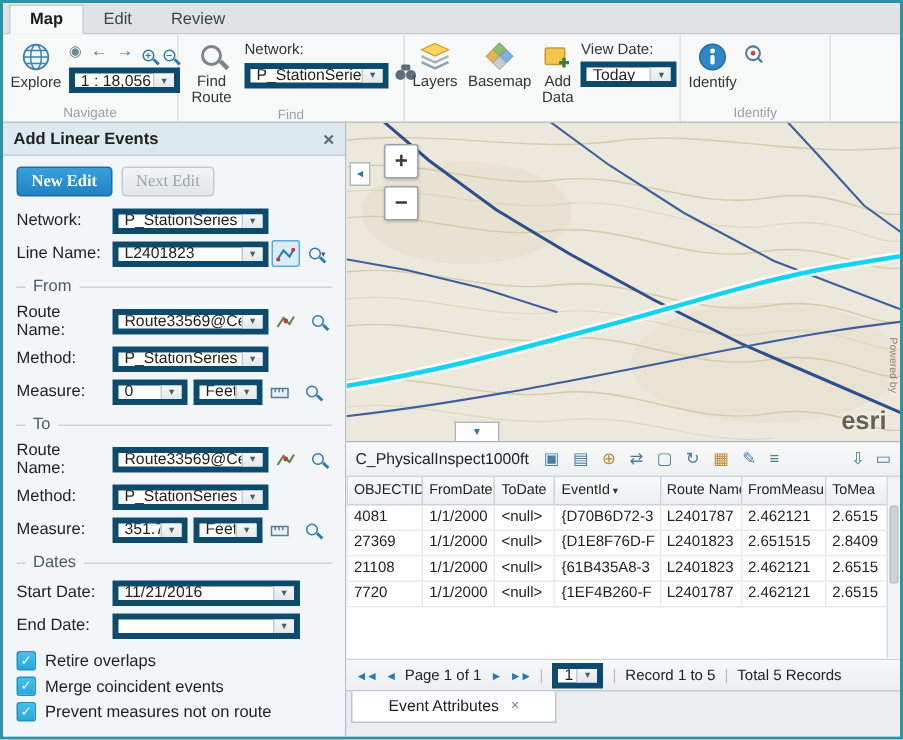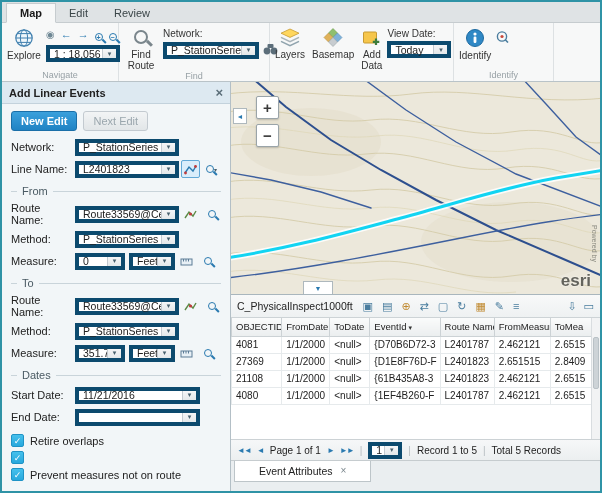--- a/index.html
+++ b/index.html
@@ -54,21 +54,21 @@
 
   
   .main{flex:1;display:flex;min-height:0;}
 
   
   .lpanel{width:229px;flex:0 0 auto;background:#f2f6f8;border-right:1px solid #b3bfc6;display:flex;flex-direction:column;}
   .lp-header{height:22px;background:#dde9f1;border-bottom:1px solid #c3d2dc;display:flex;align-items:center;padding:0 7px;font-size:11px;font-weight:bold;color:#222;flex:0 0 auto;}
   .lp-close{margin-left:auto;color:#5a6d78;font-size:13px;line-height:1;}
   .lp-body{flex:1;display:flex;flex-direction:column;padding:7px 9px 6px;overflow:hidden;}
   .btnrow{display:flex;gap:6px;margin-bottom:7px;flex:0 0 auto;}
-  .btn{font-size:11px;padding:3px 9px;border-radius:3px;border:1px solid #1a6fa8;background:linear-gradient(#3aa0dc,#1f83c4);color:#fff;font-weight:bold;}
+  .btn{font-size:11px;padding:3px 9px;border-radius:3px;border:1px solid #1a6fa8;background:linear-gradient(#3aa0dc,#1f83c4);color:#fff;font-weight:bold;font-family:Liberation Serif, serif;}
   .btn.disabled{background:linear-gradient(#f2f4f5,#e2e6e8);border-color:#c3cad0;color:#9aa6ad;font-weight:normal;}
   .frow{display:flex;align-items:center;margin-bottom:4px;flex:0 0 auto;}
   .flabel{width:64px;font-size:11px;color:#222;flex:0 0 auto;}
   .tool{width:19px;height:18px;margin-left:2px;display:inline-flex;align-items:center;justify-content:center;border:1px solid transparent;border-radius:2px;flex:0 0 auto;}
   .tool.active{background:#d9edfb;border-color:#62a8d6;}
   .fsection{display:flex;align-items:center;gap:5px;margin:3px 0 5px;font-size:11px;color:#4a5a63;flex:0 0 auto;}
   .fsection .ln{height:1px;background:#c9d4da;}
   .fsection .ln.l{width:6px}.fsection .ln.r{flex:1}
   .cbrow{display:flex;align-items:center;gap:6px;margin-bottom:4px;font-size:11px;color:#222;flex:0 0 auto;}
   .cb{width:13px;height:13px;background:linear-gradient(#45c0ec,#28a8dd);border:1px solid #1f93c6;border-radius:2px;color:#fff;font-size:9px;display:inline-flex;align-items:center;justify-content:center;flex:0 0 auto;}
@@ -418,20 +418,21 @@
         <div class="cbrow">
           <span class="cb">
               <span>✓</span>
             </span>
           <span>Retire overlaps</span>
         </div>
         <div class="cbrow">
           <span class="cb">
               <span>✓</span>
             </span>
+          <span>Merge coincident events</span>
         </div>
         <div class="cbrow">
           <span class="cb">
               <span>✓</span>
             </span>
           <span>Prevent measures not on route</span>
         </div>
 
       </div>
     </div>
@@ -540,21 +541,21 @@
               <tr>
                 <td>21108</td>
                   <td>1/1/2000</td>
                   <td>&lt;null&gt;</td>
                   <td>{61B435A8-3</td>
                   <td>L2401823</td>
                   <td>2.462121</td>
                   <td>2.6515</td>
               </tr>
               <tr>
-                <td>4080</td>
+                <td>7720</td>
                   <td>1/1/2000</td>
                   <td>&lt;null&gt;</td>
                   <td>{1EF4B260-F</td>
                   <td>L2401787</td>
                   <td>2.462121</td>
                   <td>2.6515</td>
               </tr>
             </tbody>
           </table>
           <div class="vscroll">

